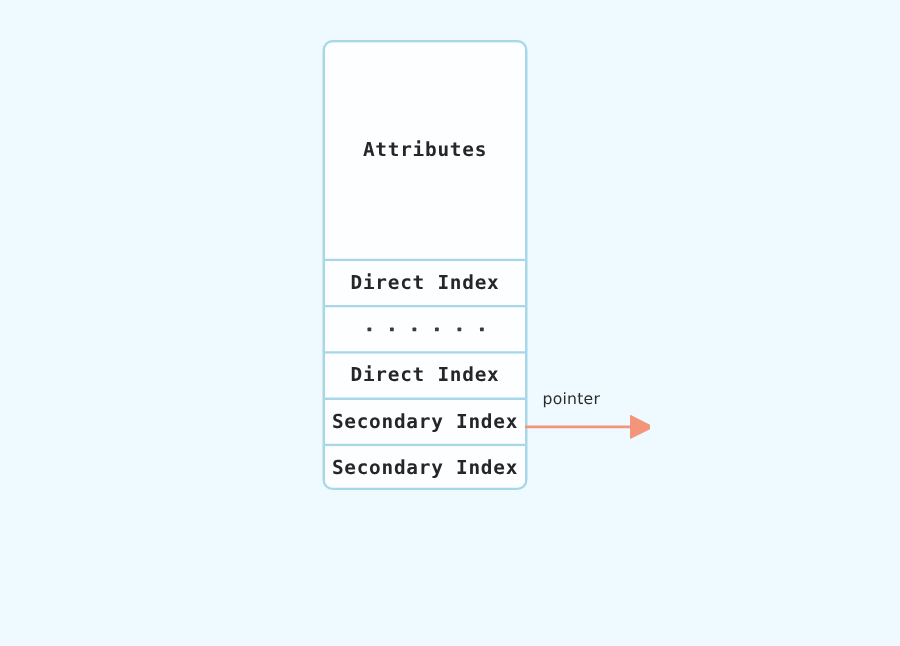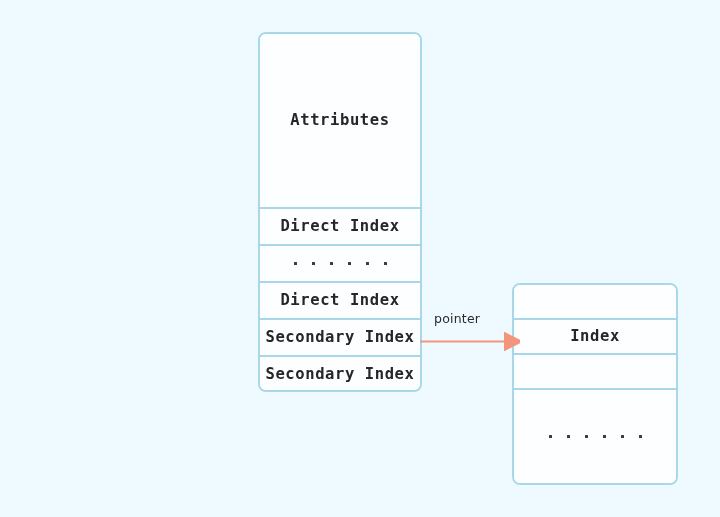--- a/index.html
+++ b/index.html
@@ -145,42 +145,20 @@
     <div class="row r-std">
       <span class="cell-text">Secondary Index</span>
     </div>
 
     <div class="row r-last">
       <span class="cell-text">Secondary Index</span>
     </div>
 
   </div>
 
-  <div class="box" id="right-box">
-
-    <div class="row r-std"></div>
-
-    <div class="row r-std">
-      <span class="cell-text">Index</span>
-    </div>
-
-    <div class="row r-std"></div>
-
-    <div class="row r-tall">
-      <span class="dots">
-        <i class="dot"></i>
-        <i class="dot"></i>
-        <i class="dot"></i>
-        <i class="dot"></i>
-        <i class="dot"></i>
-        <i class="dot"></i>
-      </span>
-    </div>
-
-  </div>
 
   <svg id="pointer-arrow" viewBox="0 0 104 32">
     <defs>
       <marker id="ah" markerWidth="9" markerHeight="9" refX="1" refY="4.5" orient="auto">
         <path d="M0,0 L9,4.5 L0,9 z" fill="#f2957a"></path>
       </marker>
     </defs>
     <line x1="4" y1="15.5" x2="90" y2="15.5" stroke="#f2957a" stroke-width="2.2" marker-end="url(#ah)"></line>
   </svg>
 

